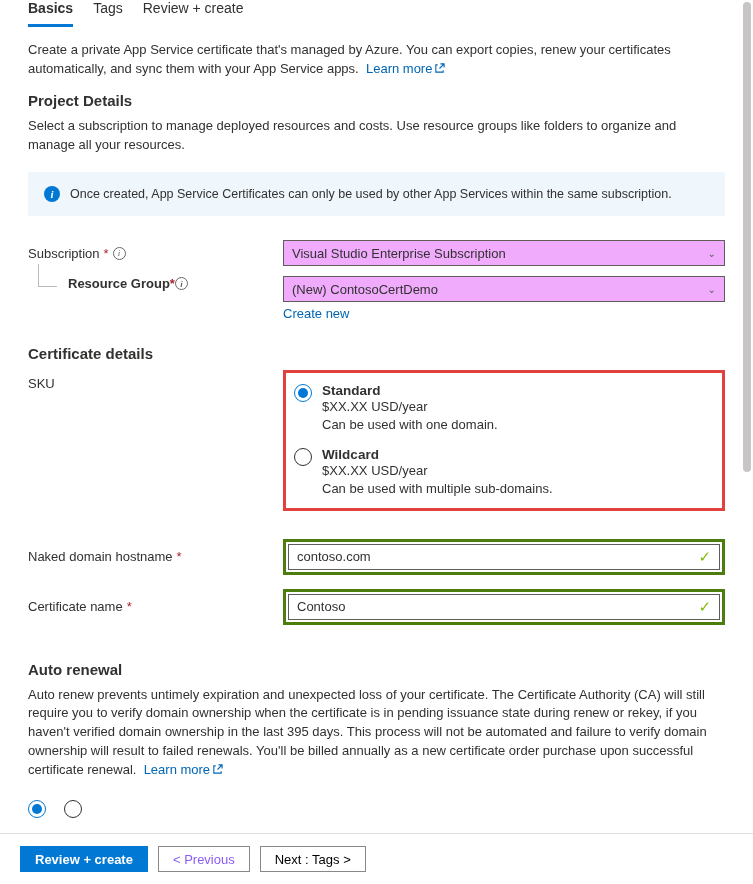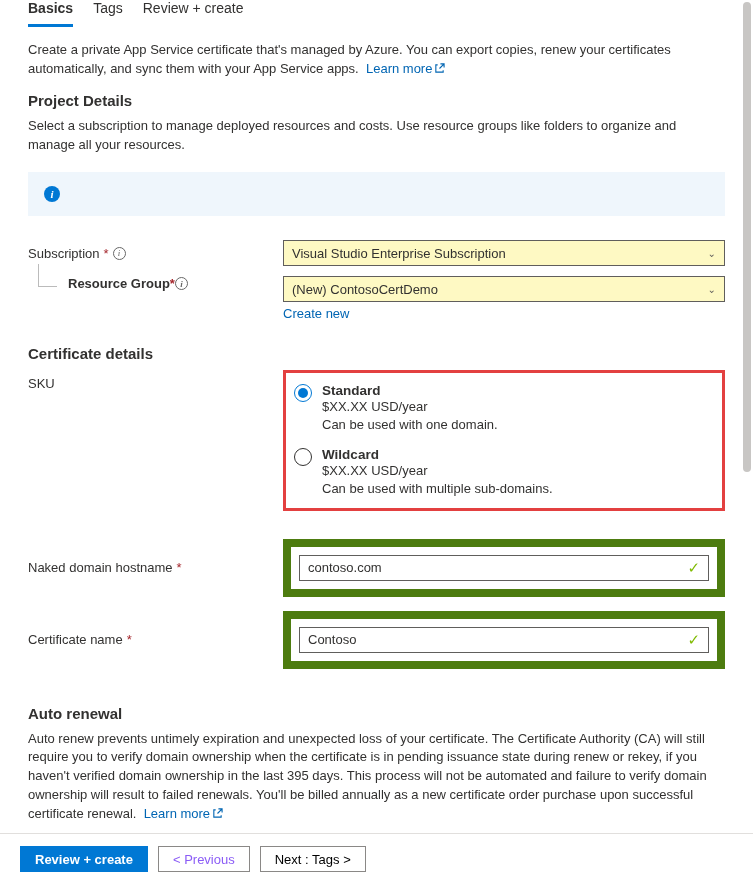--- a/index.html
+++ b/index.html
@@ -99,21 +99,21 @@
     .field-col {
       flex: 1;
     }
     .select, .text-input {
       width: 100%;
       height: 26px;
       border: 1px solid #605e5c;
       padding: 0 8px;
       font-size: 13px;
       font-family: inherit;
-      background: #fef9c3;
+      background: #f0abfc;
       position: relative;
     }
     .select {
       display: flex;
       align-items: center;
       justify-content: space-between;
       cursor: pointer;
     }
     .chevron {
       font-size: 10px;
@@ -200,22 +200,22 @@
     }
     .sku-title { font-weight: 600; font-size: 13.5px; }
     .sku-sub { font-size: 13px; line-height: 1.35; }
     .hl-row {
       display: flex;
       align-items: center;
       margin-bottom: 14px;
     }
     .hl-input {
       flex: 1;
-      border: 8px solid #4d7c0f;
-      padding: 8px;
+      border: 3px solid #4d7c0f;
+      padding: 2px;
     }
     .hl-input .inner {
       border: 1px solid #605e5c;
       height: 26px;
       display: flex;
       align-items: center;
       padding: 0 8px;
       justify-content: space-between;
       font-size: 13px;
     }
@@ -291,20 +291,21 @@
             <path fill="none" stroke="#0065b3" stroke-width="1.2" d="M4 2H2v8h8V8 M6 6l5-5 M7 1h4v4"></path>
           </svg>
     </span></a>
   </p>
 
   <h2 class="section">Project Details</h2>
   <p class="subtext">Select a subscription to manage deployed resources and costs. Use resource groups like folders to organize and manage all your resources.</p>
 
   <div class="info-box">
     <div class="info-icon">i</div>
+    <div>Once created, App Service Certificates can only be used by other App Services within the same subscription.</div>
   </div>
 
   <div class="form-row">
     <div class="label-col">
       <span>Subscription</span> 
         <span class="req">*</span>
       <span class="tooltip-icon">i</span>
     </div>
     <div class="field-col">
       <div class="select">

